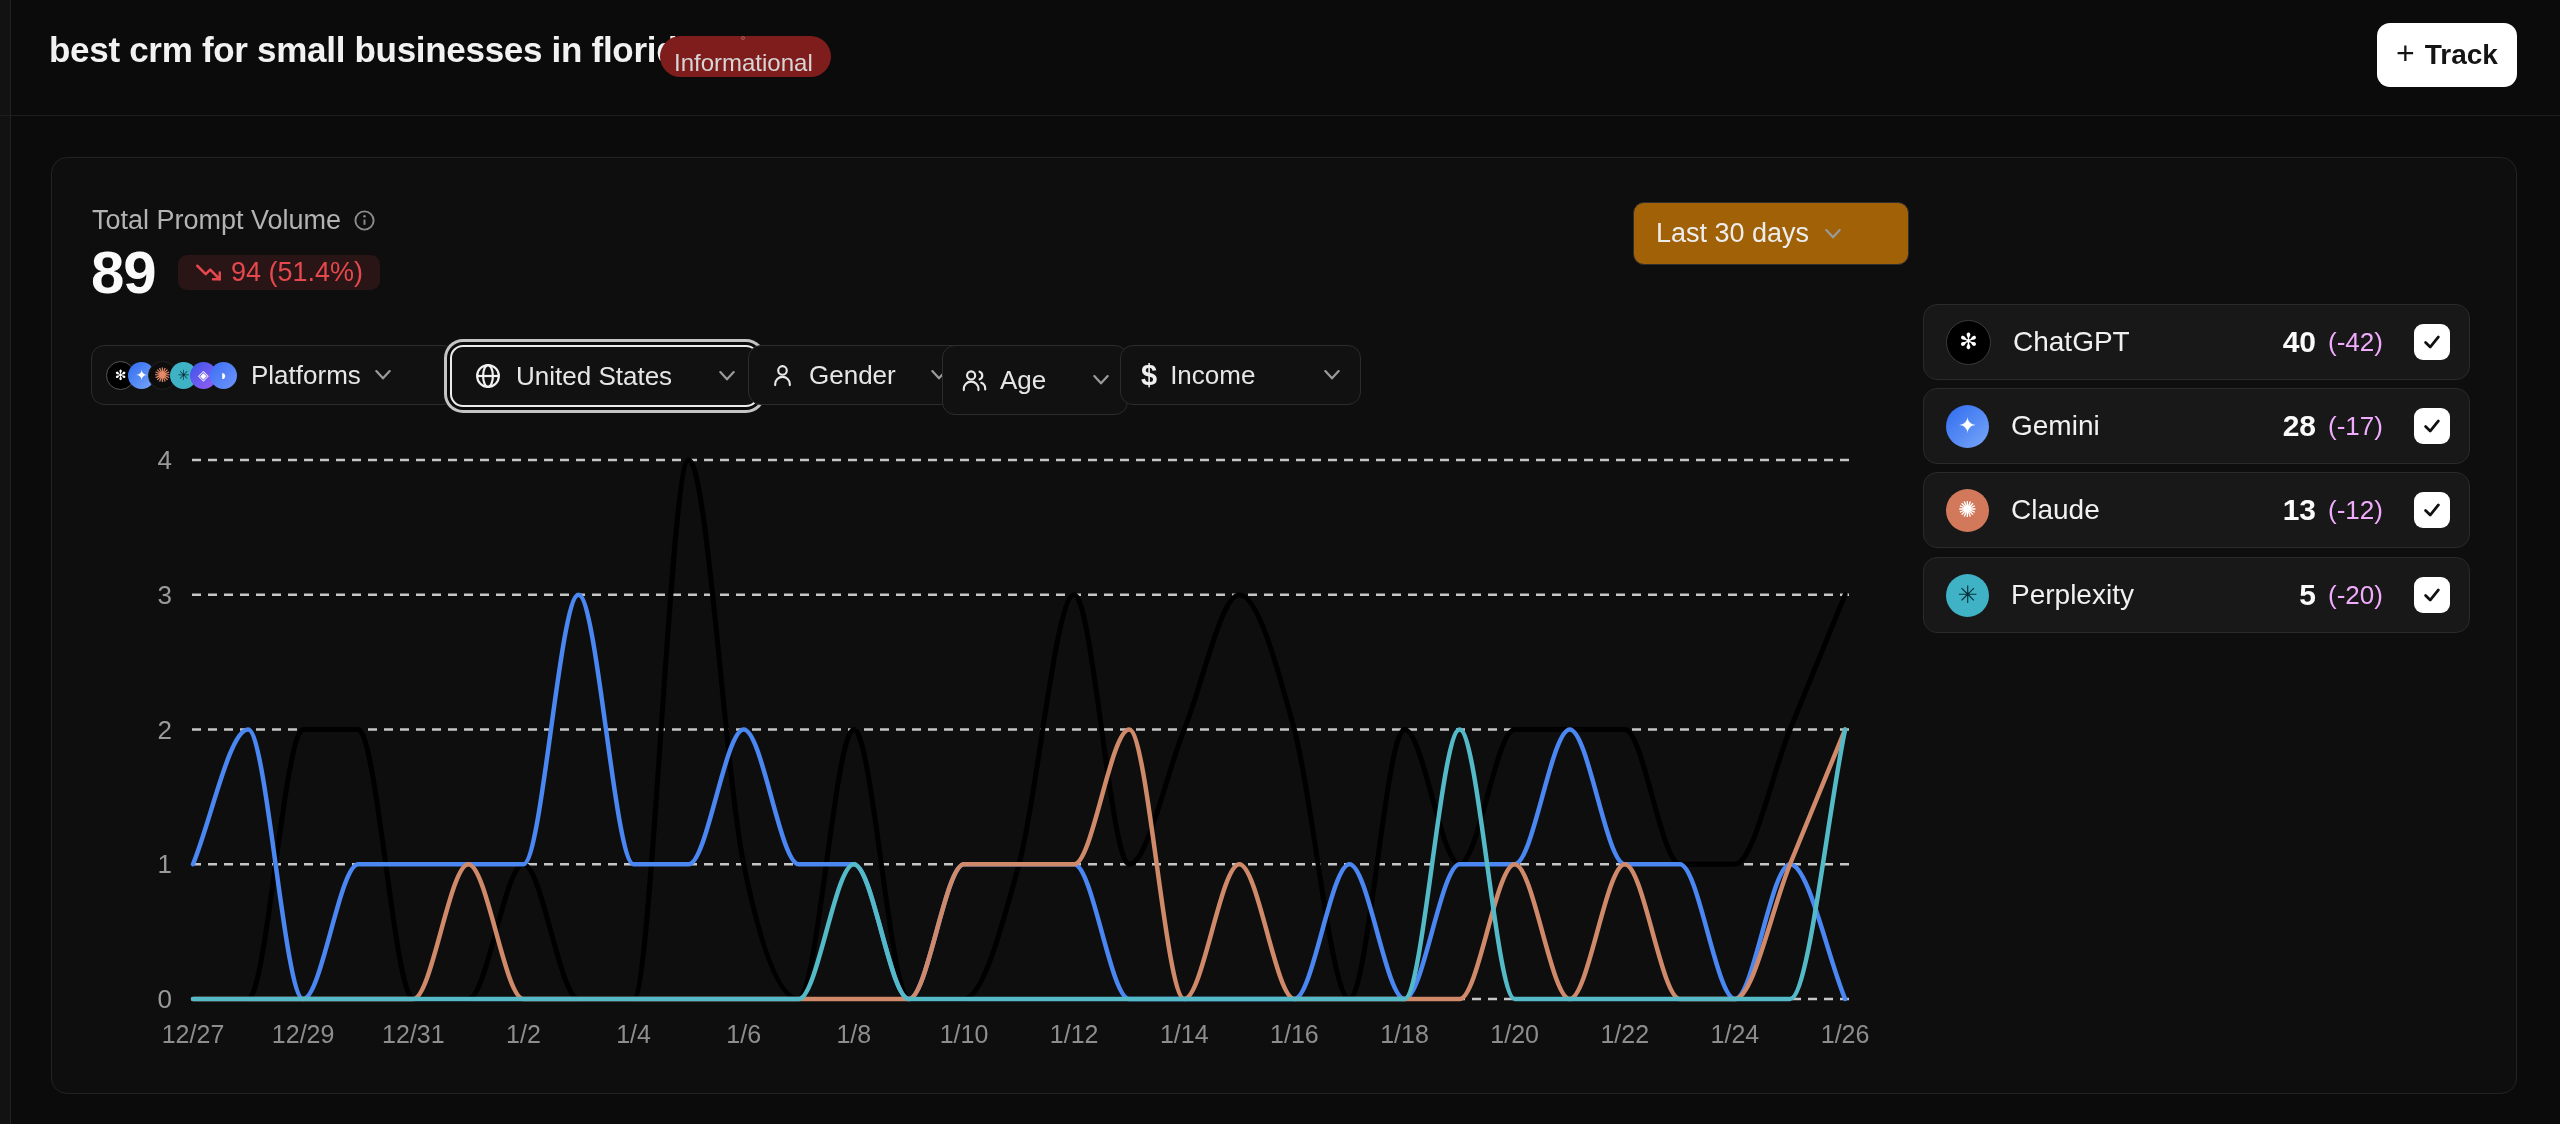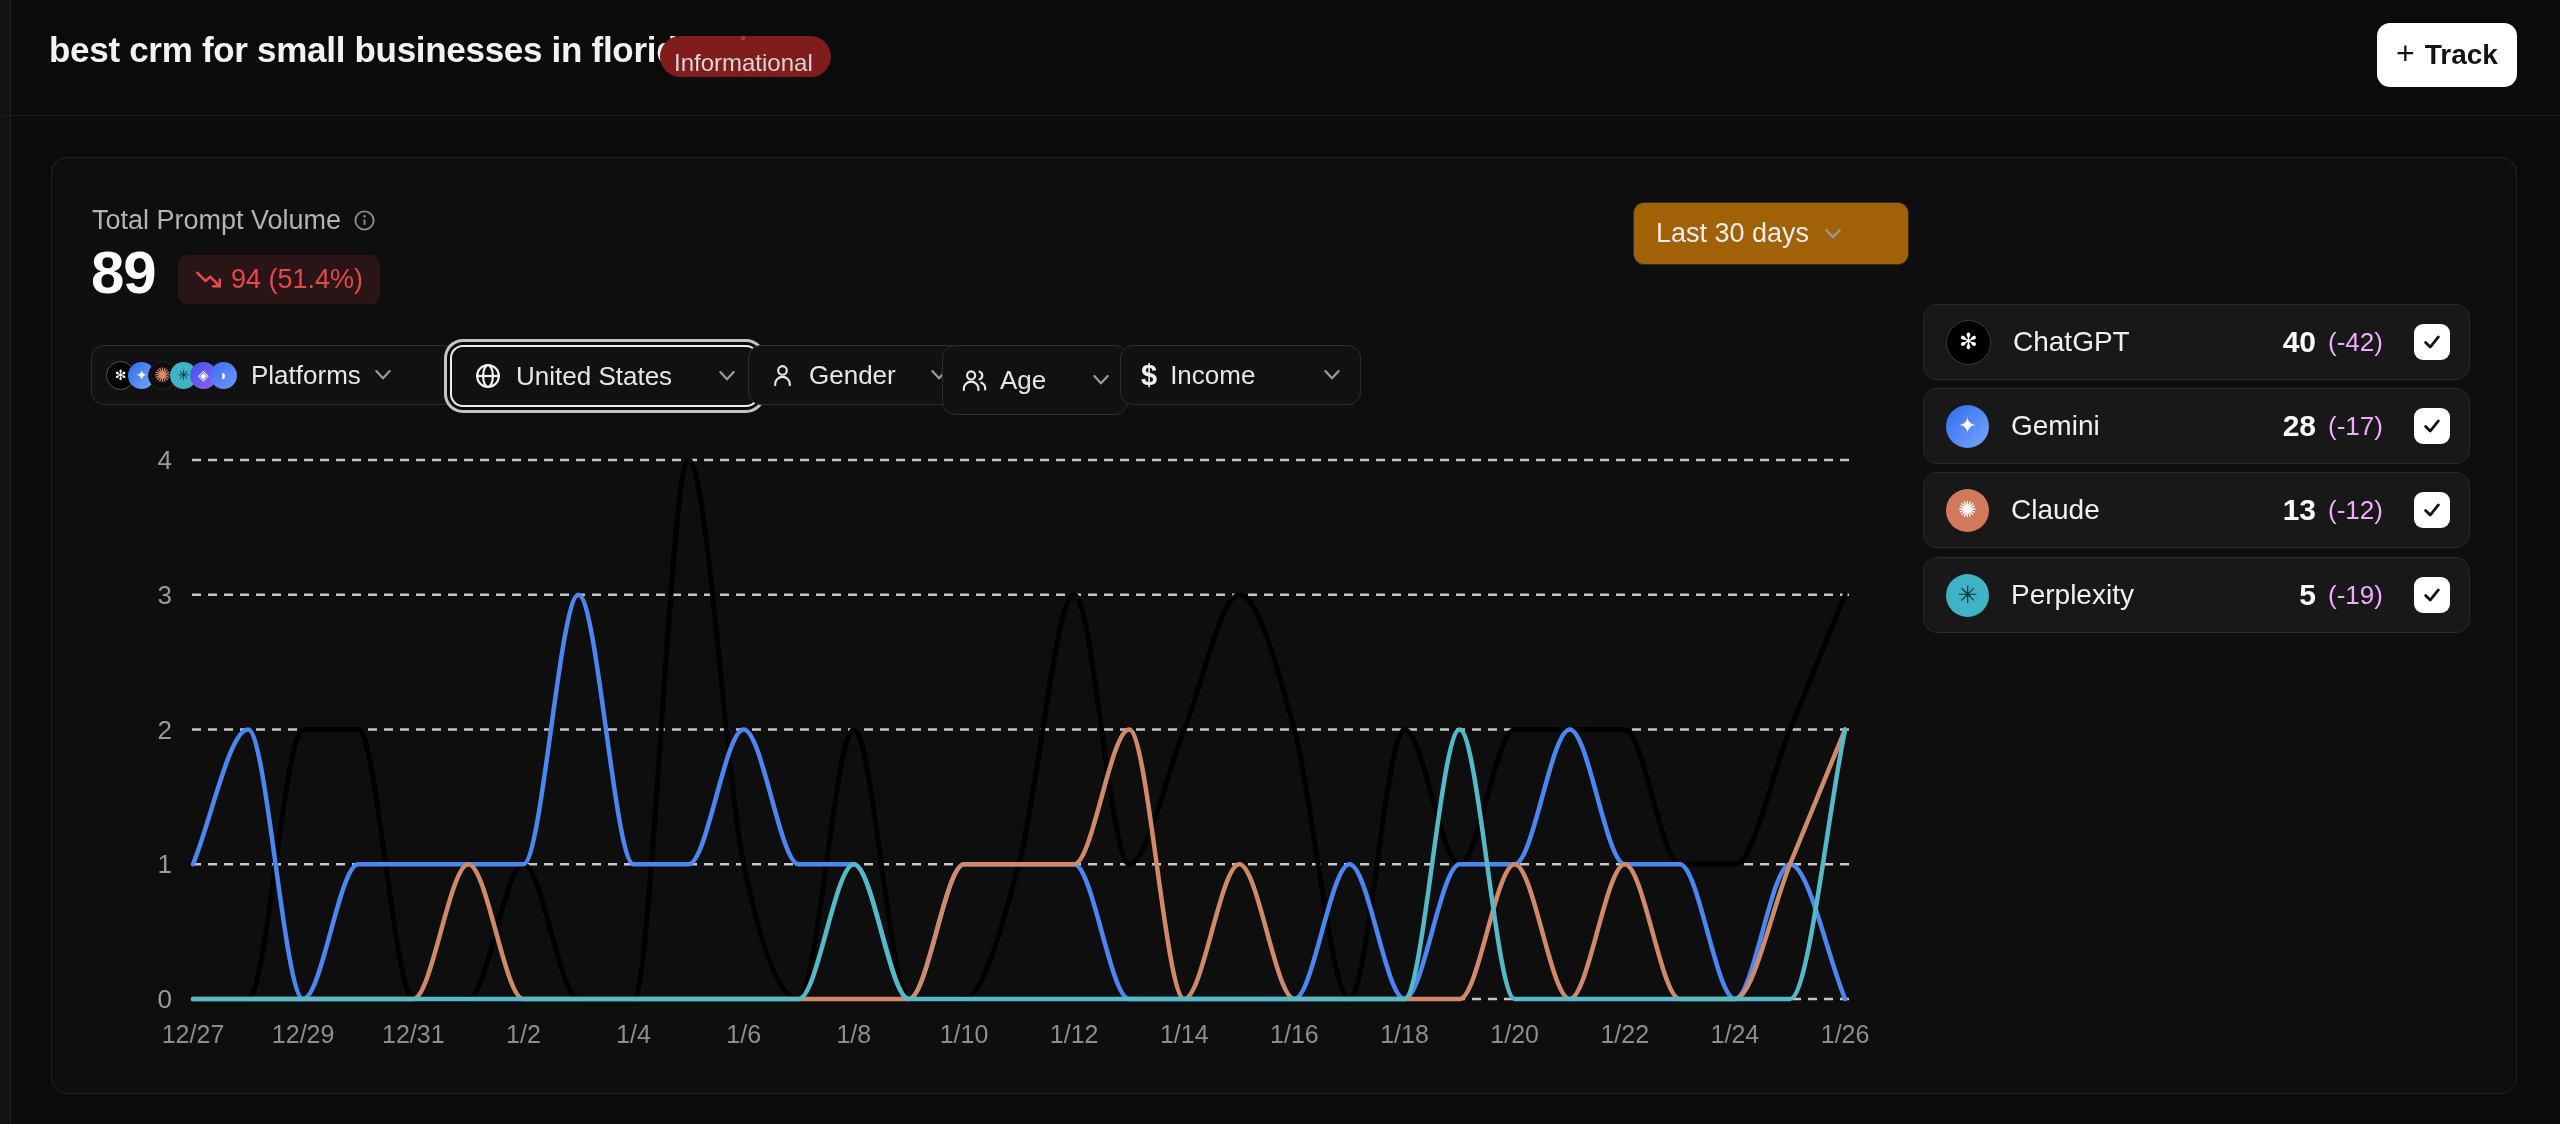--- a/index.html
+++ b/index.html
@@ -20,21 +20,21 @@
     font-size:28px;font-weight:600;cursor:pointer;border:none;}
   #track-plus{font-size:32px;font-weight:400;margin-top:-3px;}
   #hdr-divider{left:0;top:115px;width:2560px;height:1px;background:#1d1d1d;}
 
   
   #card{left:51px;top:157px;width:2464px;height:935px;background:#0e0e0e;
     border:1px solid #232323;border-radius:16px;}
 
   #metric-label{left:92px;top:205px;font-size:27px;color:#b3b3b3;display:flex;align-items:center;gap:12px;}
   #metric-value{left:91px;top:238px;font-size:60px;font-weight:700;color:#fafafa;letter-spacing:-1px;}
-  #metric-delta{left:178px;top:255px;height:49px;border-radius:9px;background:#291416;
+  #metric-delta{left:178px;top:255px;height:35px;border-radius:9px;background:#291416;
     display:flex;align-items:center;gap:9px;padding:0 17px;color:#e5484d;font-size:27px;}
 
   #range-select{left:1633px;top:202px;width:230px;height:61px;border-radius:11px;background:#a16207;
     border:1px solid #2e2e2e;display:flex;align-items:center;gap:16px;padding:0 22px;cursor:pointer;}
   #range-select .lbl{font-size:27px;color:#ededed;}
 
   
   .fbtn{top:345px;height:58px;border-radius:13px;background:#111111;border:1px solid #2c2c2c;
     display:flex;align-items:center;cursor:pointer;color:#e6e6e6;font-size:26px;}
   #platforms-btn{left:91px;width:331px;padding:0 18px 0 14px;}
@@ -217,21 +217,21 @@
       <svg width="22" height="22" viewBox="0 0 24 24">
         <path d="M5 12.5 L10 17.5 L19 6.5" fill="none" stroke="#111" stroke-width="3" stroke-linecap="round" stroke-linejoin="round"></path>
       </svg>
     </span>
   </div>
 
   <div class="abs legend-row" style="top:557px;">
     <span class="picon pi-perplexity">✳</span>
     <span class="lg-name">Perplexity</span>
     <span class="lg-val">5</span>
-    <span class="lg-delta">(-19)</span>
+    <span class="lg-delta">(-20)</span>
     <span class="checkbox">
       <svg width="22" height="22" viewBox="0 0 24 24">
         <path d="M5 12.5 L10 17.5 L19 6.5" fill="none" stroke="#111" stroke-width="3" stroke-linecap="round" stroke-linejoin="round"></path>
       </svg>
     </span>
   </div>
 
   <div class="abs" id="chart-wrap">
     <svg id="chart" width="1780" height="650" viewBox="0 0 1780 650">
         <line x1="52" y1="569" x2="1712.1" y2="569" stroke="#d6d6d6" stroke-width="2.4" stroke-dasharray="9 7" opacity="0.92"></line>

